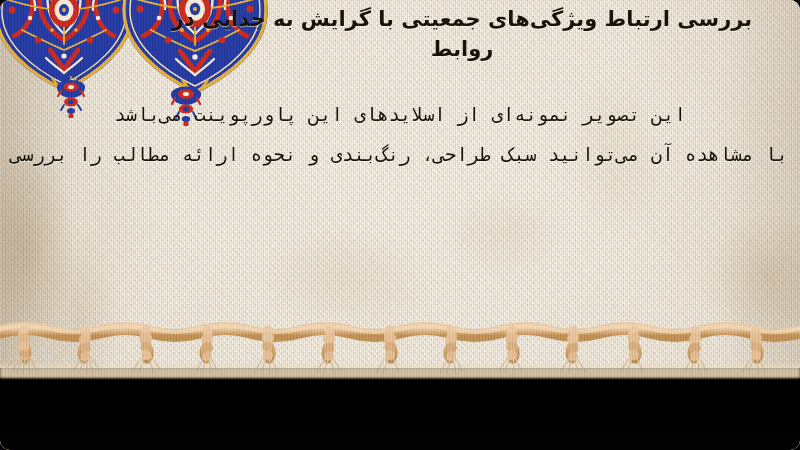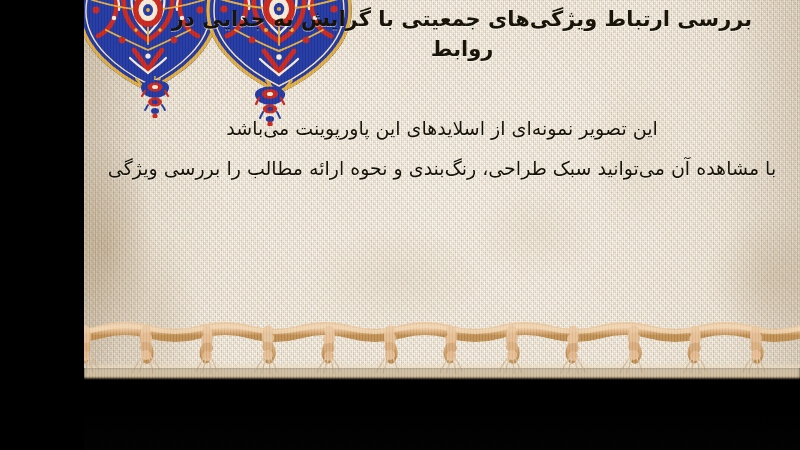--- a/index.html
+++ b/index.html
@@ -2,25 +2,26 @@
 <html lang="fa" dir="rtl"><head>
 <meta charset="utf-8">
 <style>
   html, body {
     margin: 0;
     padding: 0;
     background: #000;
   }
   #slide {
     position: relative;
-    width: 716px;
+    width: 800px;
     height: 450px;
     overflow: hidden;
     font-family: "DejaVu Sans", "Liberation Sans", sans-serif;
     background: #ece0cc;
+    border-radius: 10px;
   }
 
   
   .bg-base {
     position: absolute;
     inset: 0;
     background:
       radial-gradient(ellipse 130% 115% at 52% 40%,
         #f3ead9 0%, #ece1cd 42%, #e2d4ba 72%, #d4c2a2 100%);
   }
@@ -87,28 +88,29 @@
     text-align: center;
     color: #161208;
     font-size: 21px;
     font-weight: bold;
     line-height: 1.45;
     letter-spacing: 0;
     text-shadow: 0 1px 0 rgba(255,255,255,0.45);
   }
   .body-block {
     position: absolute;
-    top: 108px;
+    top: 96px;
     right: 12px;
     left: 12px;
     text-align: center;
     color: #131007;
     font-size: 19px;
     line-height: 40px;
     text-shadow: 0 1px 0 rgba(255,255,255,0.40);
+    font-family: Liberation Mono, monospace;
   }
   .body-line { display: block; white-space: nowrap; }
 
   
   .black-band {
     position: absolute;
     left: 0;
     right: 0;
     bottom: 0;
     height: 82px;

